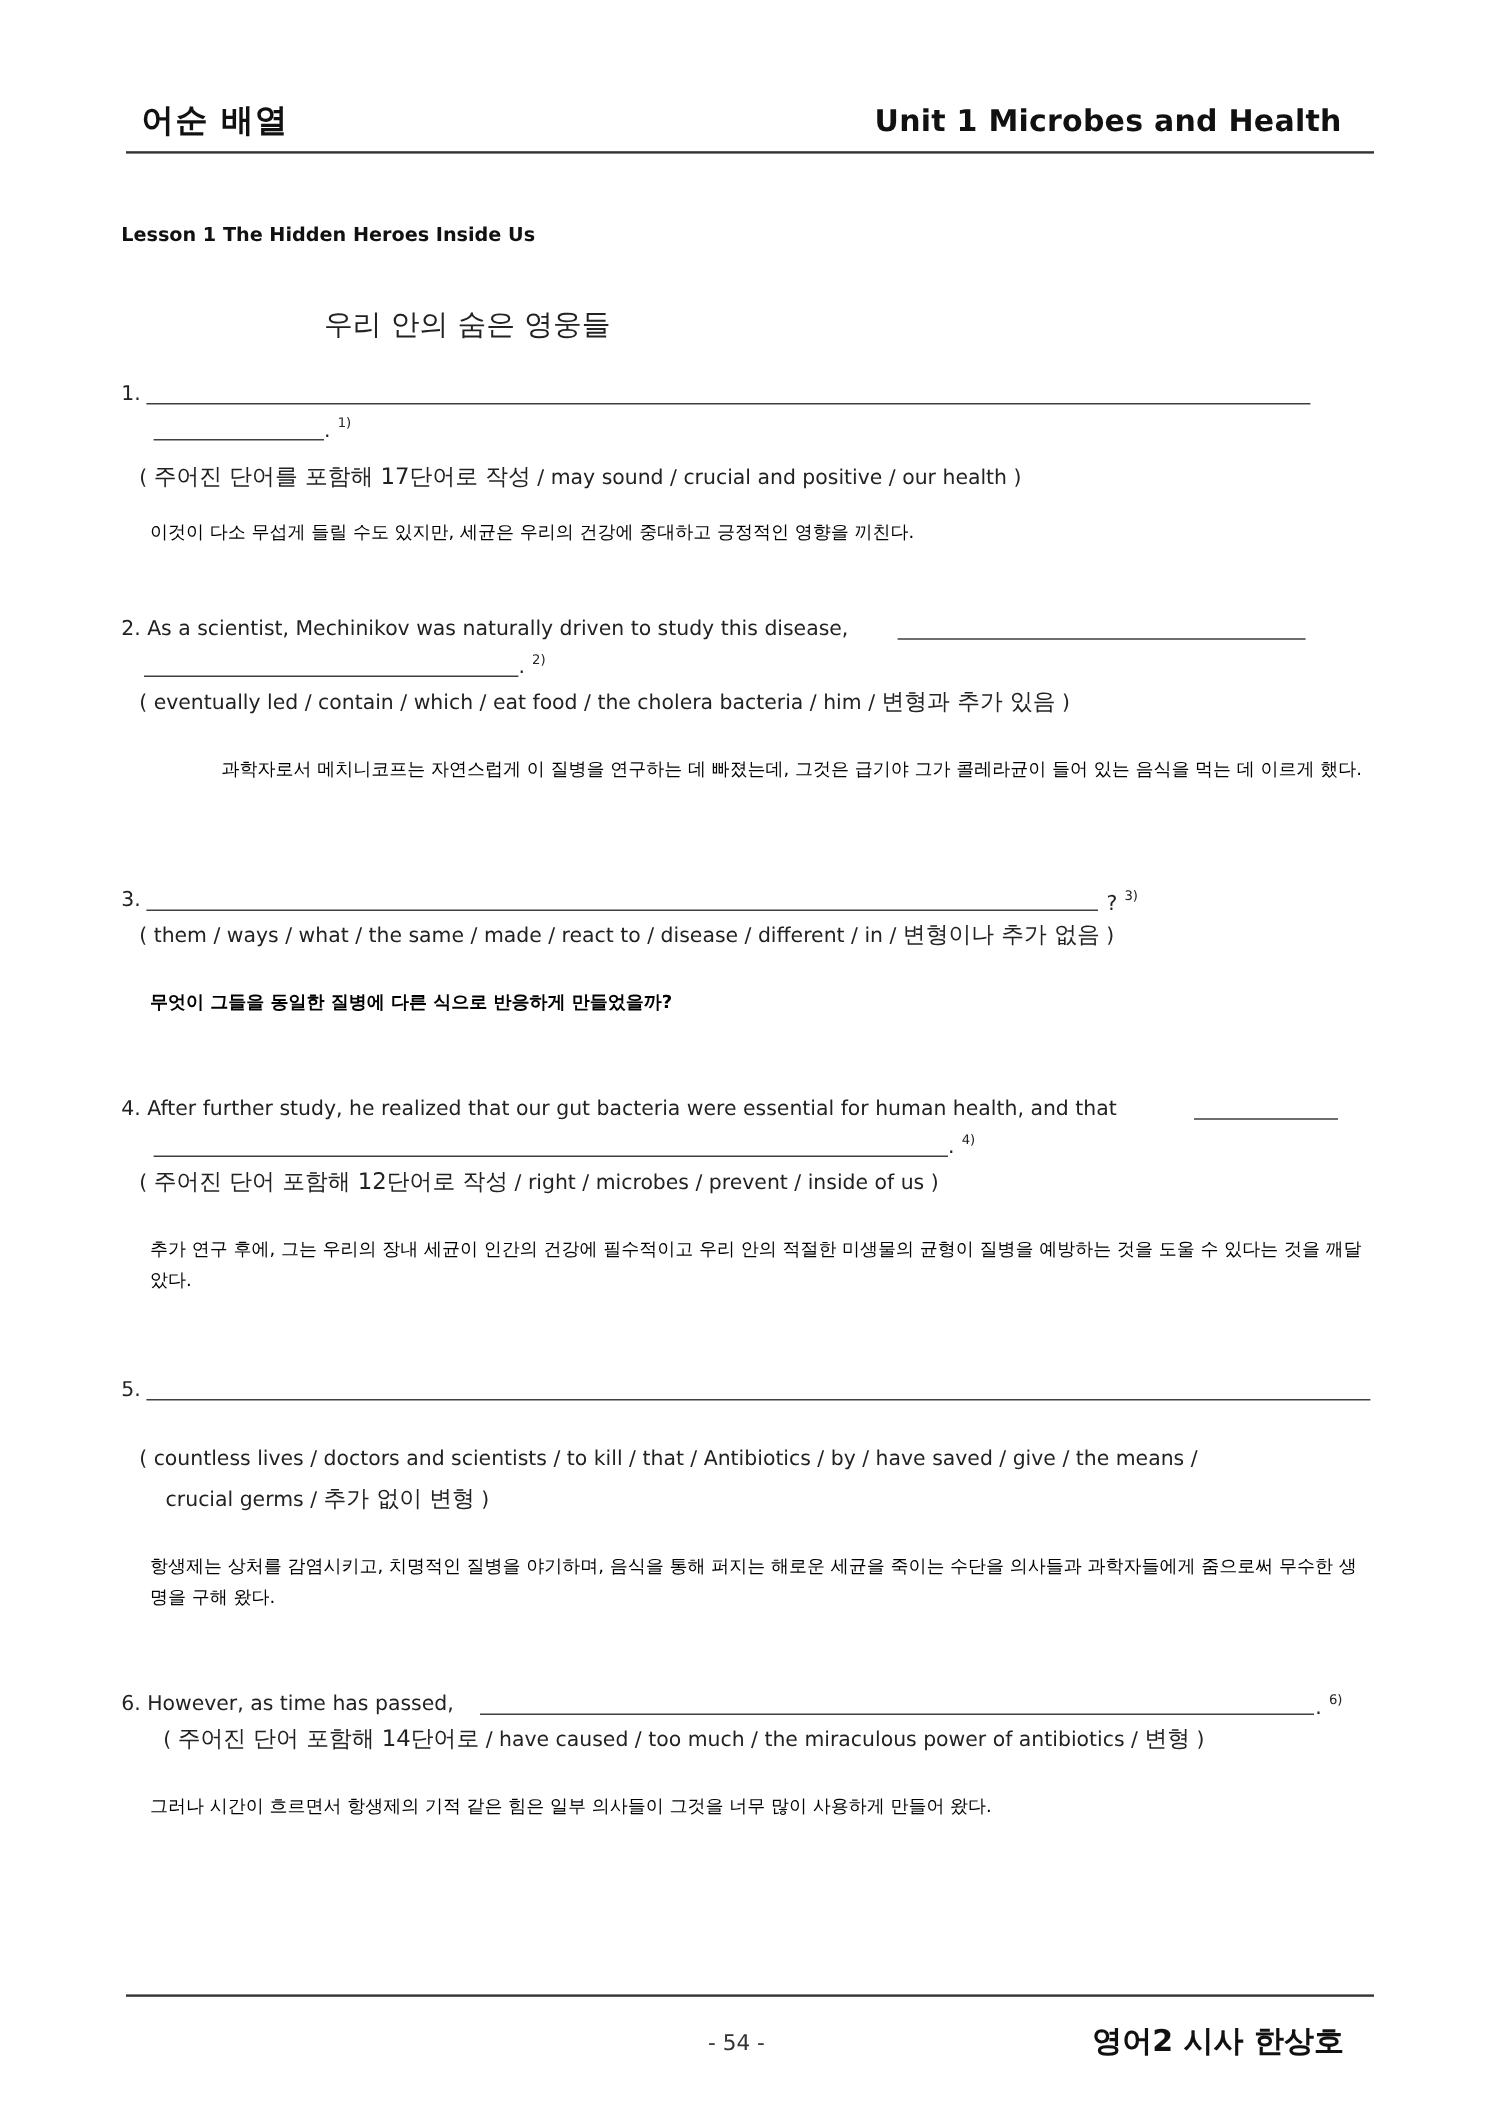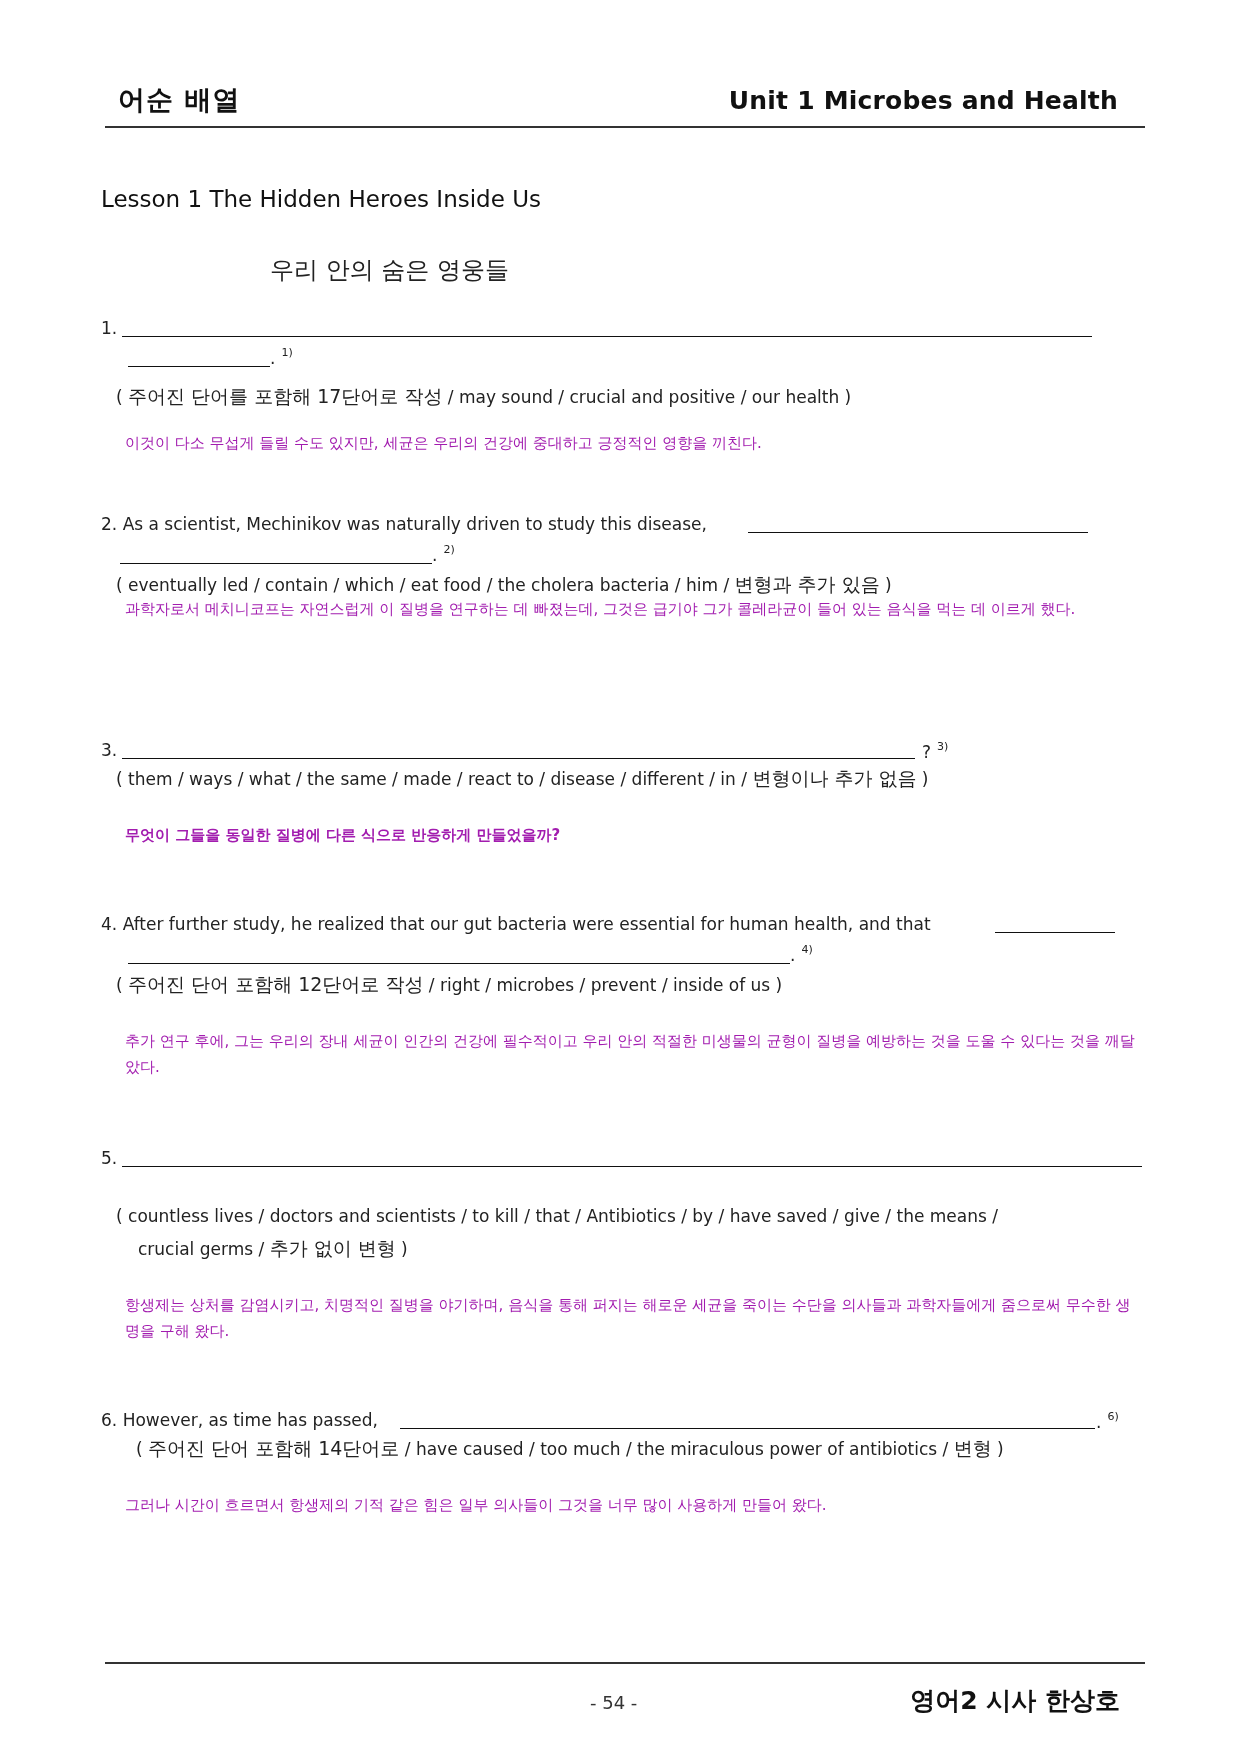--- a/index.html
+++ b/index.html
@@ -4,29 +4,29 @@
   <style>
     html, body { margin: 0; padding: 0; background: #ffffff; }
     body { width: 1240px; height: 1752px; position: relative; overflow: hidden;
            font-family: "DejaVu Sans", "Liberation Sans", sans-serif; color: #111; }
     .page { position: absolute; left: 0; top: 0; width: 1240px; height: 1752px; }
 
     .header-left { position: absolute; left: 118px; top: 82px; font-size: 27px; font-weight: bold; letter-spacing: 1px; }
     .header-right { position: absolute; right: 122px; top: 86px; font-size: 25px; font-weight: bold; letter-spacing: 0.2px; }
     .header-rule { position: absolute; left: 105px; width: 1040px; top: 126px; height: 2px; background: #333; }
 
-    .lesson-title { position: absolute; left: 101px; top: 186px; font-size: 23px; font-weight: normal; }
+    .lesson-title { position: absolute; left: 101px; top: 186px; font-size: 16px; font-weight: bold; }
     .lesson-subtitle { position: absolute; left: 270px; top: 254px; font-size: 24px; color: #222; }
 
     .q { position: absolute; left: 101px; font-size: 17px; color: #222; white-space: nowrap; }
     .abs-line { position: absolute; border-bottom: 1.5px solid #111; height: 0; }
     sup.fn { font-size: 11px; vertical-align: 8px; margin-left: 6px; }
     .hint { position: absolute; font-size: 17px; color: #222; white-space: nowrap; }
     .hint .ko { font-size: 19px; }
-    .trans { position: absolute; left: 125px; font-size: 15px; color: #a21caf; line-height: 26px; width: 1010px; }
+    .trans { position: absolute; left: 125px; font-size: 15px; color: #000000; line-height: 26px; width: 1010px; }
 
     .footer-rule { position: absolute; left: 105px; width: 1040px; top: 1662px; height: 2px; background: #333; }
     .page-num { position: absolute; left: 590px; top: 1692px; font-size: 18px; color: #333; }
     .footer-right { position: absolute; right: 120px; top: 1684px; font-size: 25px; font-weight: bold; }
   </style>
 </head>
 <body>
 
 <div class="page">
 
@@ -52,21 +52,21 @@
     <span>2.</span> <span>As a scientist, Mechinikov was naturally driven to study this disease,</span>
   </div>
   <div class="abs-line" style="left:748px; width:340px; top:532px;"></div>
   <div class="abs-line" style="left:120px; width:312px; top:563px;"></div>
   <div class="q" style="left:432px; top:543px;">
     <span>.</span><sup class="fn">2)</sup>
   </div>
   <div class="hint" style="left:116px; top:572px;">
     <span>( eventually led / contain / which / eat food / the cholera bacteria / him / </span><span class="ko">변형과 추가 있음</span><span> )</span>
   </div>
-  <div class="trans" style="top:596px;">과학자로서 메치니코프는 자연스럽게 이 질병을 연구하는 데 빠졌는데, 그것은 급기야 그가 콜레라균이 들어 있는 음식을 먹는 데 이르게 했다.</div>
+  <div class="trans" style="top:628px;text-align:right;">과학자로서 메치니코프는 자연스럽게 이 질병을 연구하는 데 빠졌는데, 그것은 급기야 그가 콜레라균이 들어 있는 음식을 먹는 데 이르게 했다.</div>
 
   <div class="q" style="top:740px;">3.</div>
   <div class="abs-line" style="left:122px; width:793px; top:758px;"></div>
   <div class="q" style="left:922px; top:740px;">
     <span>?</span><sup class="fn">3)</sup>
   </div>
   <div class="hint" style="left:116px; top:766px;">
     <span>( them / ways / what / the same / made / react to / disease / different / in / </span><span class="ko">변형이나 추가 없음</span><span> )</span>
   </div>
   <div class="trans" style="top:822px;font-weight:bold;">무엇이 그들을 동일한 질병에 다른 식으로 반응하게 만들었을까?</div>

